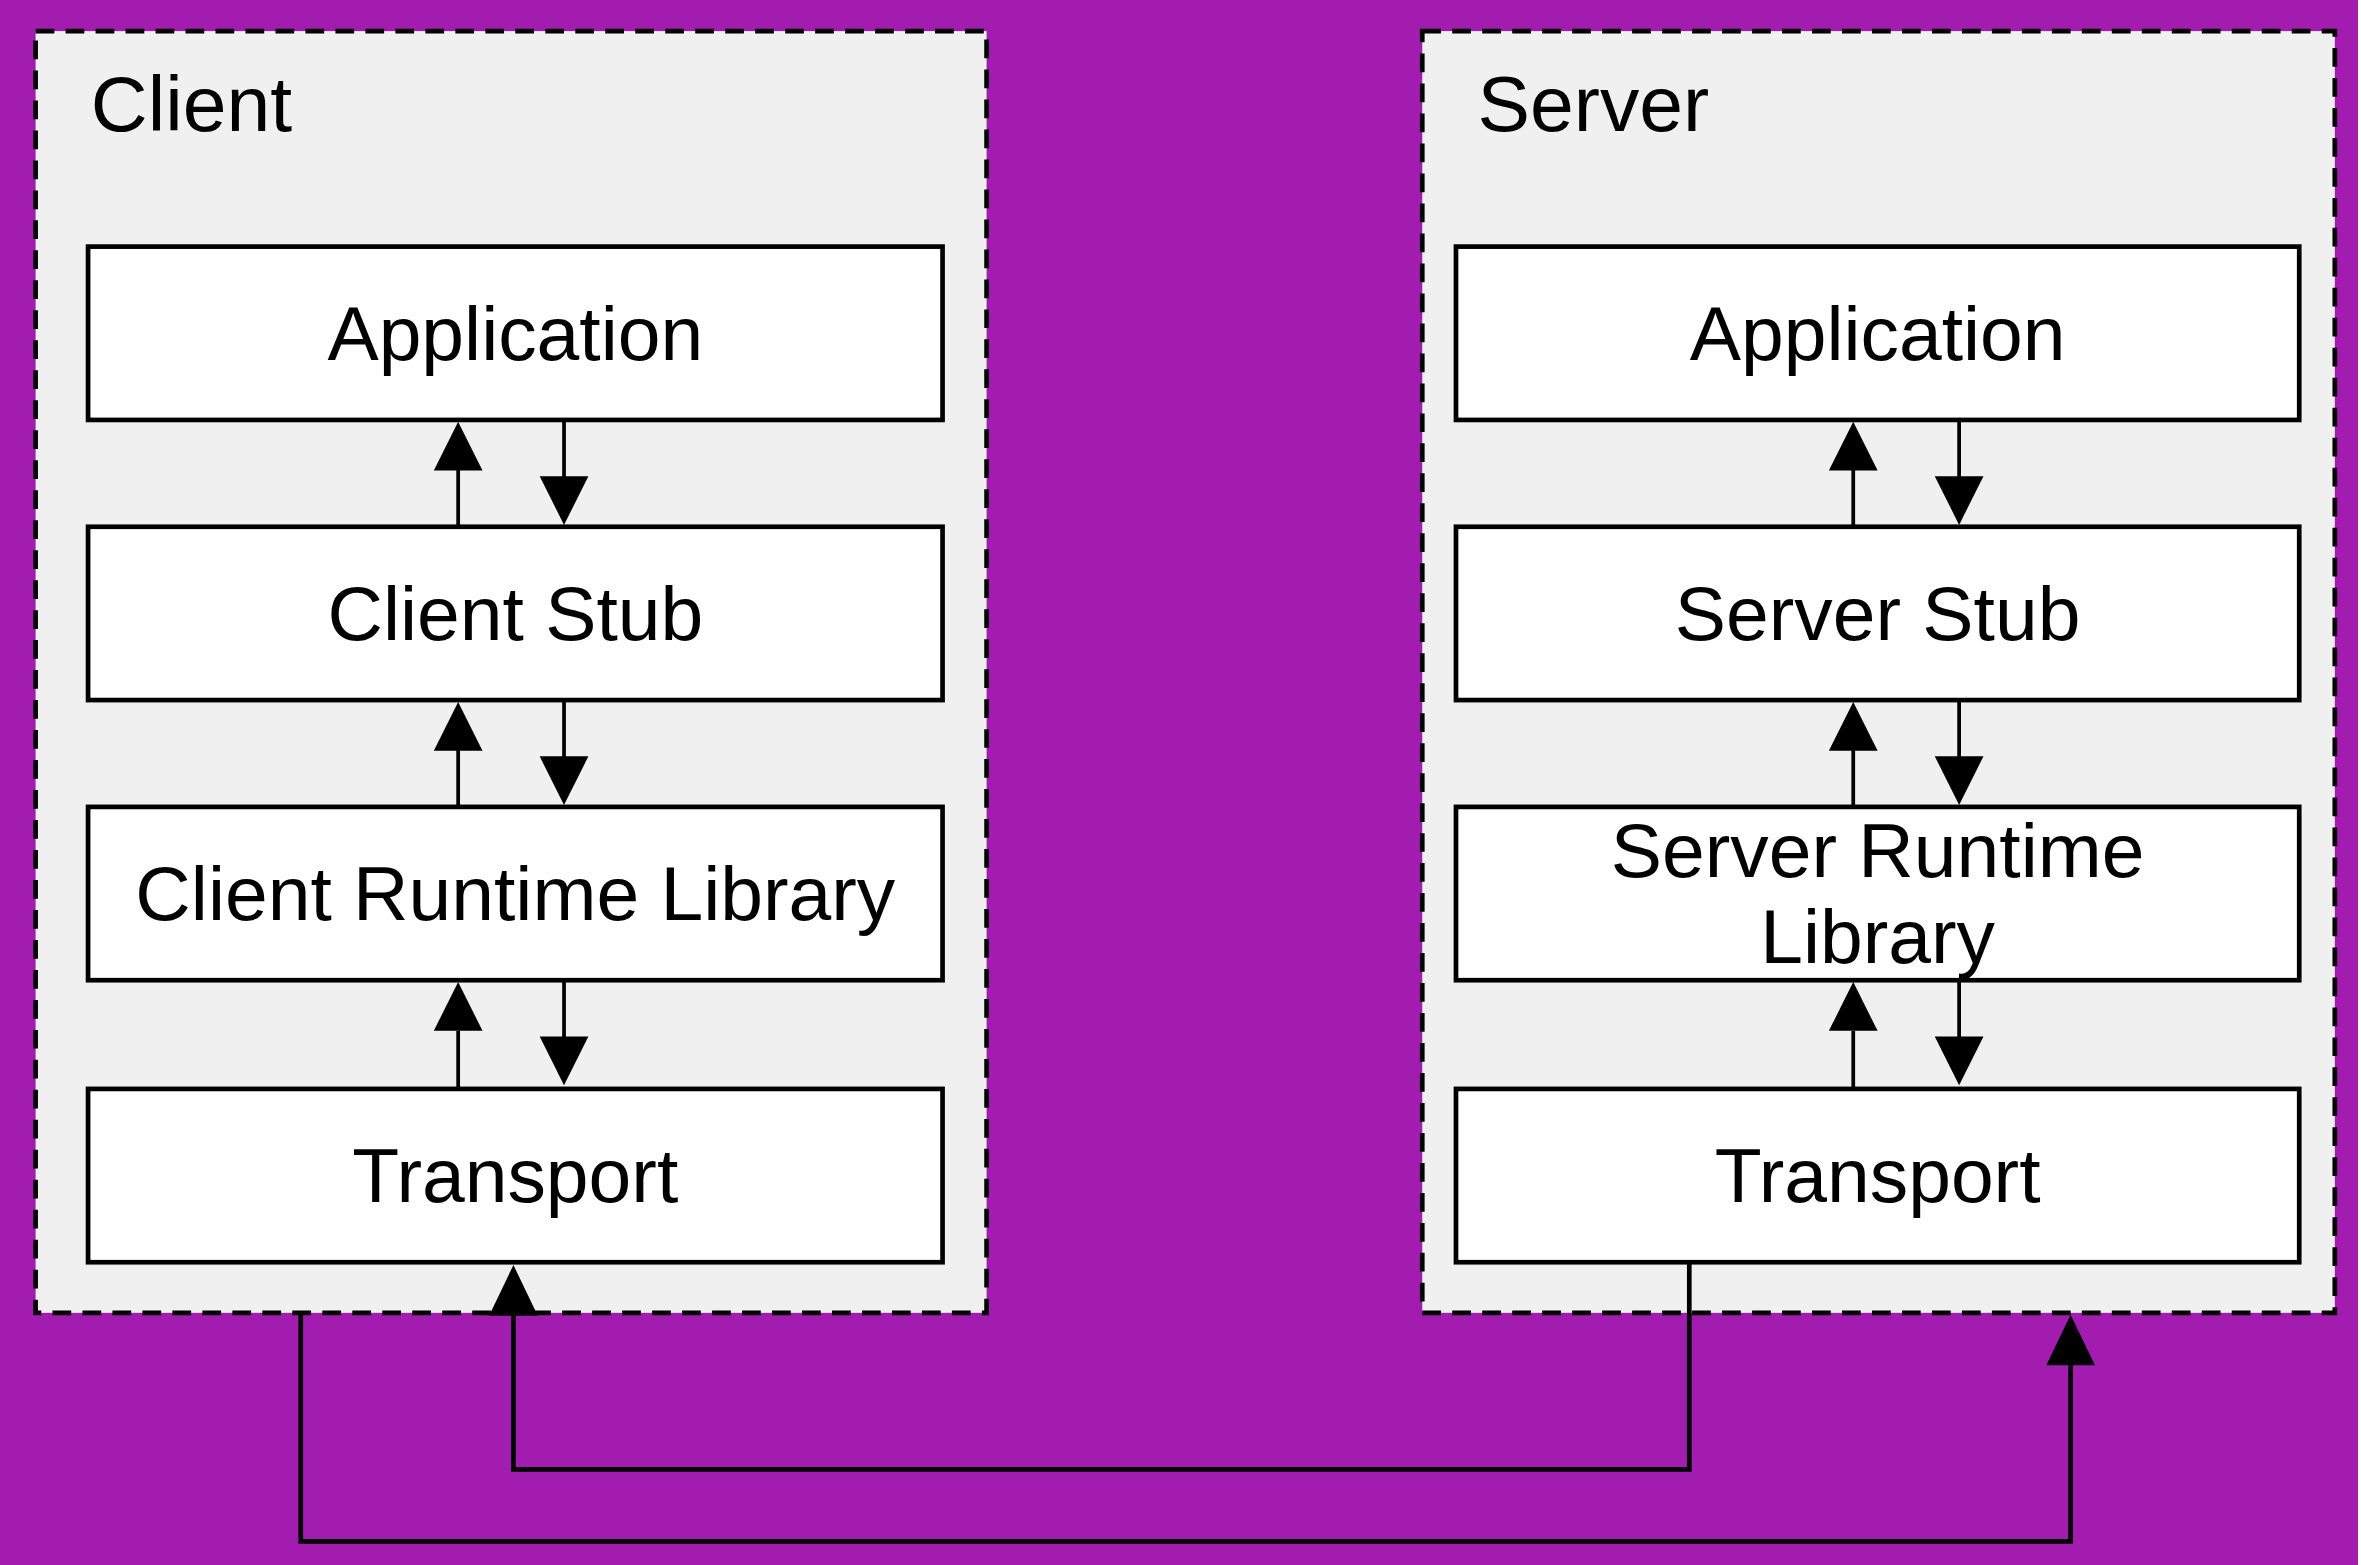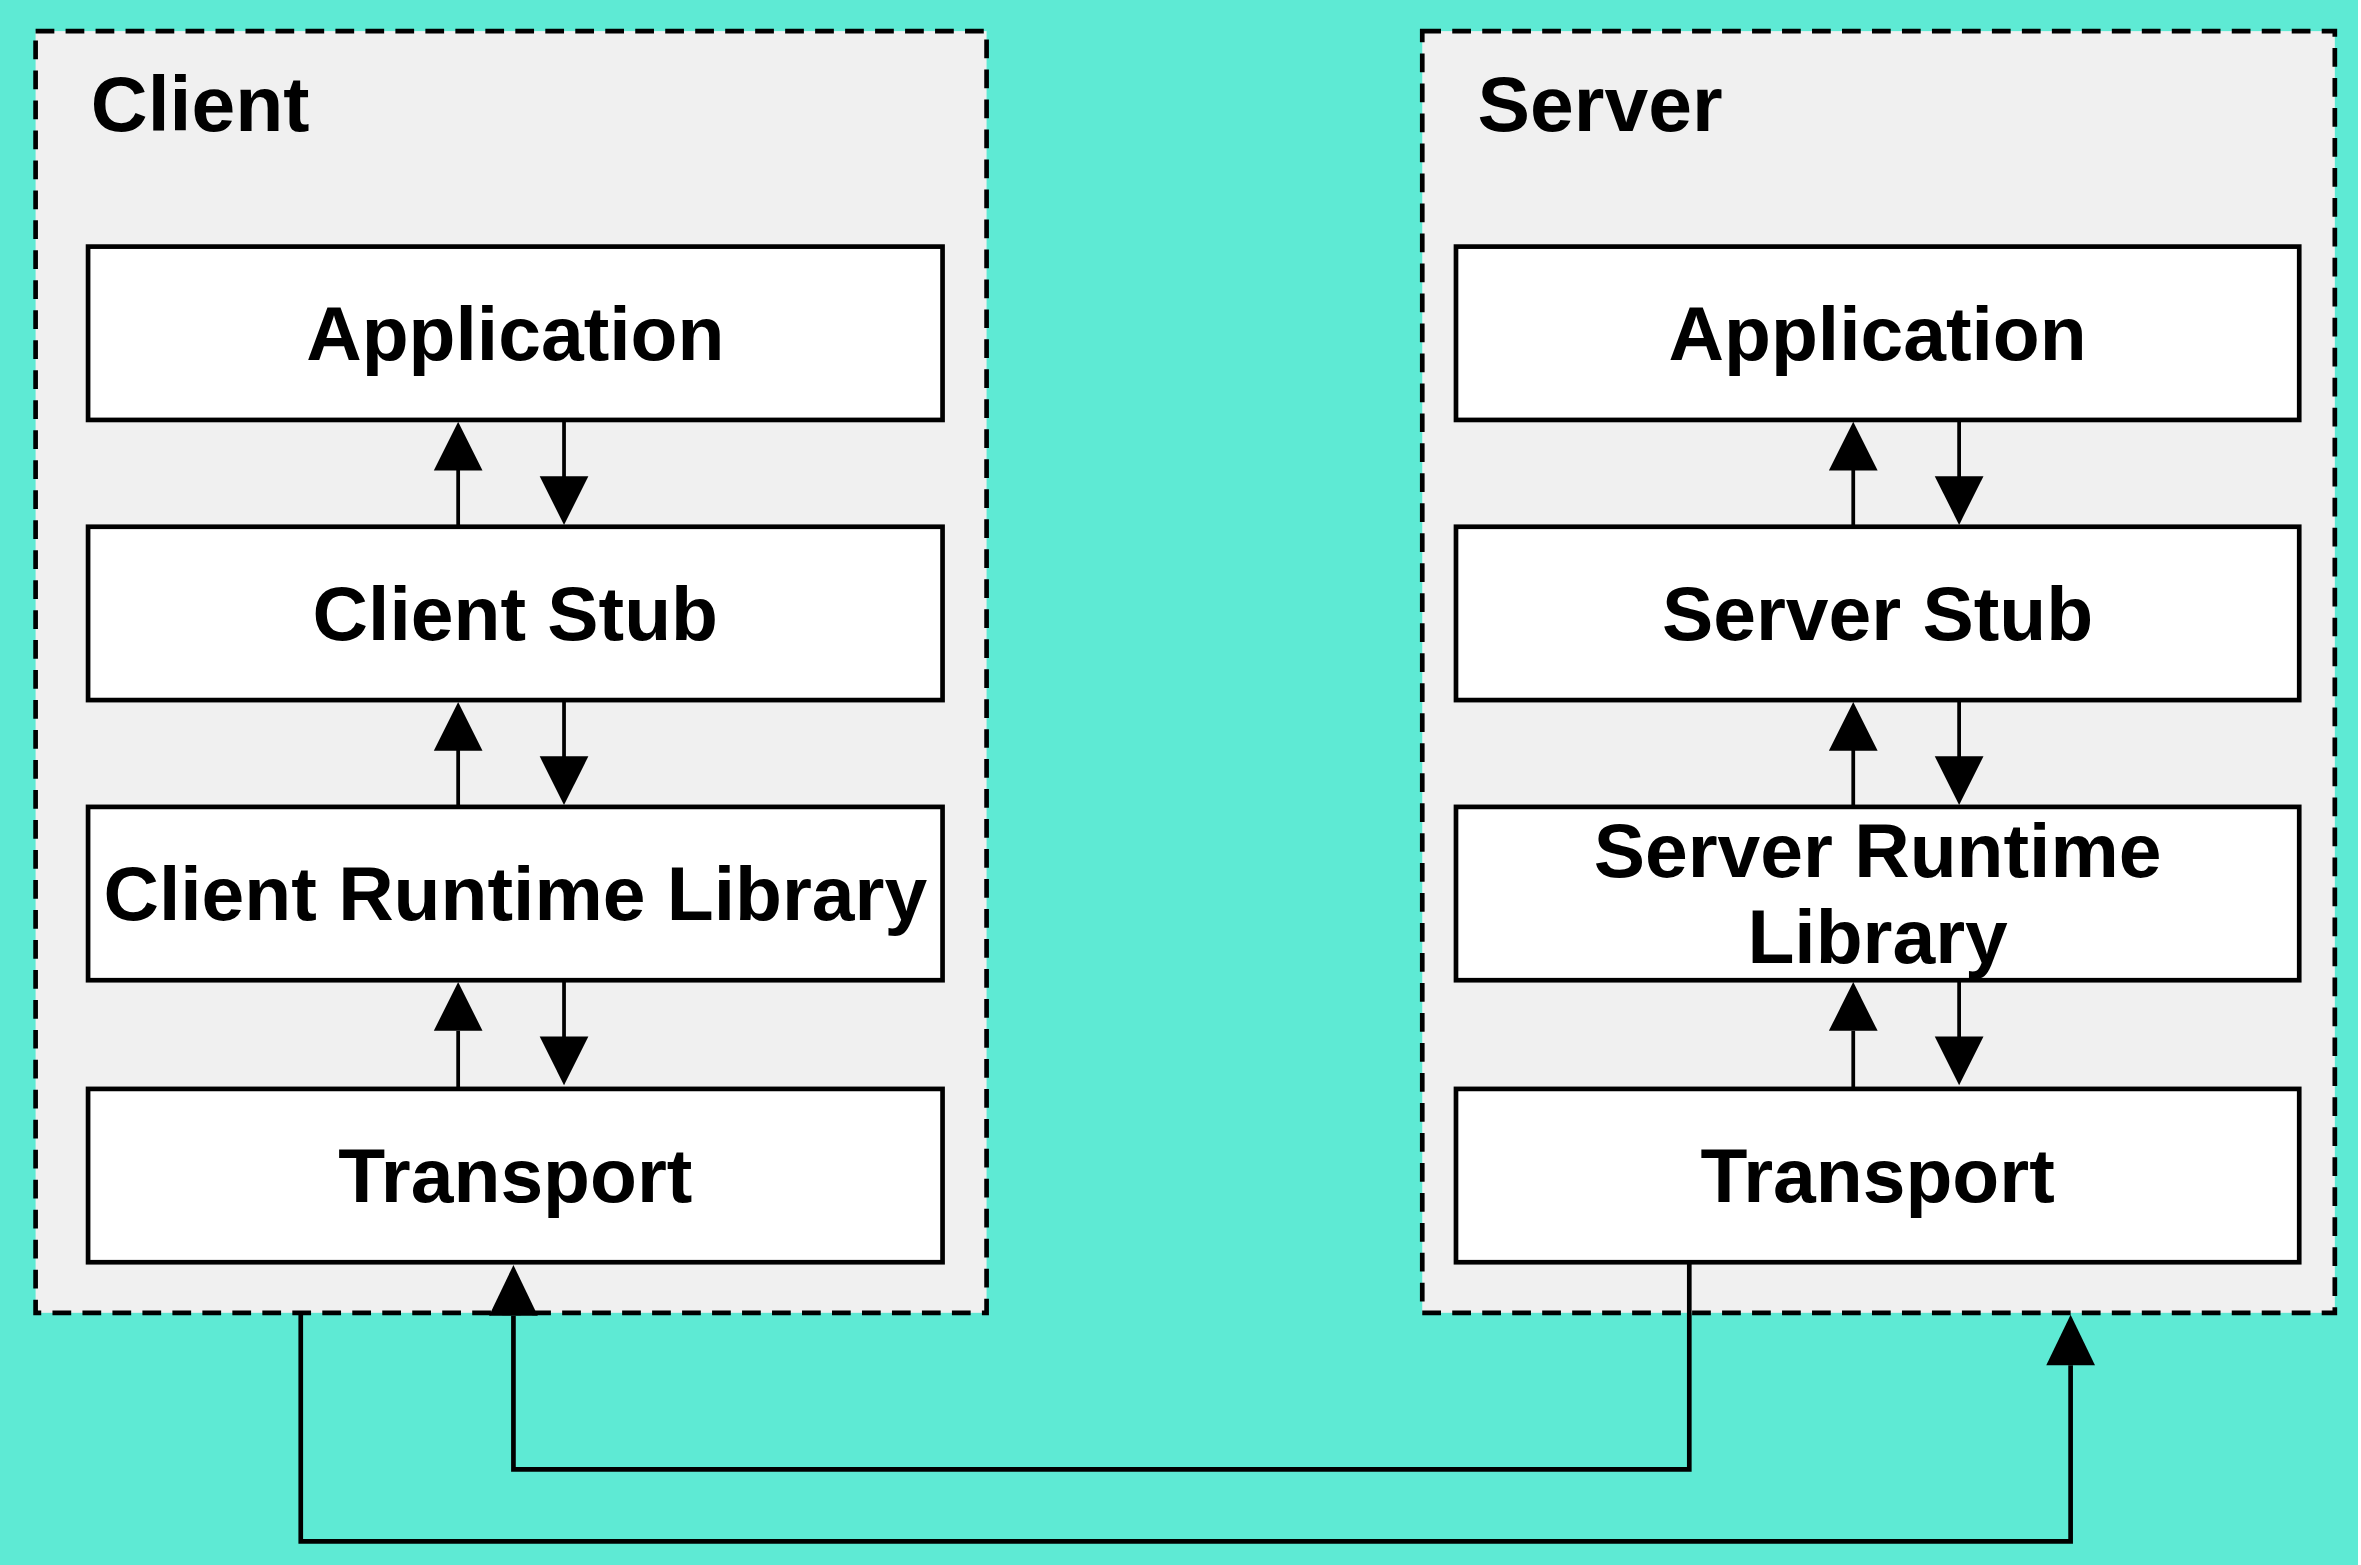--- a/index.html
+++ b/index.html
@@ -4,22 +4,21 @@
 <style>
   html, body {
     margin: 0;
     padding: 0;
     background: #ffffff;
   }
   .stage {
     position: relative;
     width: 2358px;
     height: 1566px;
-    background: #5eead4;
-    font-weight: bold;
+    background: #a21caf;
   }
   svg { display: block; }
   .panel {
     fill: #f0f0f0;
     stroke: #000000;
     stroke-width: 5;
     stroke-dasharray: 20 12;
   }
   .box {
     fill: #ffffff;

